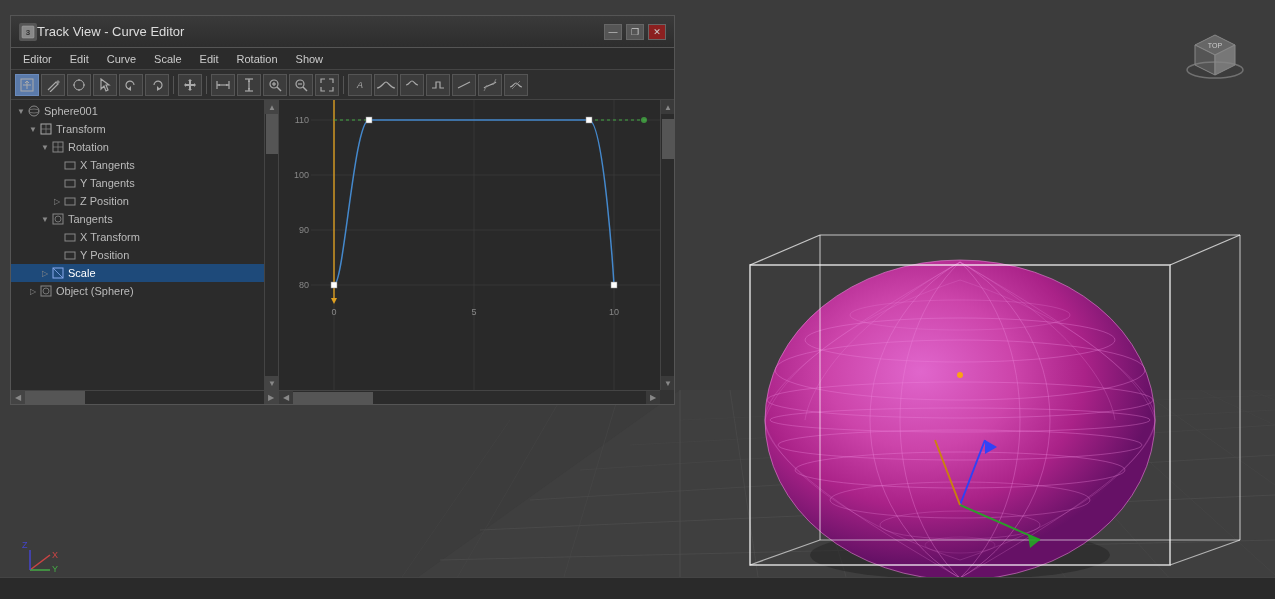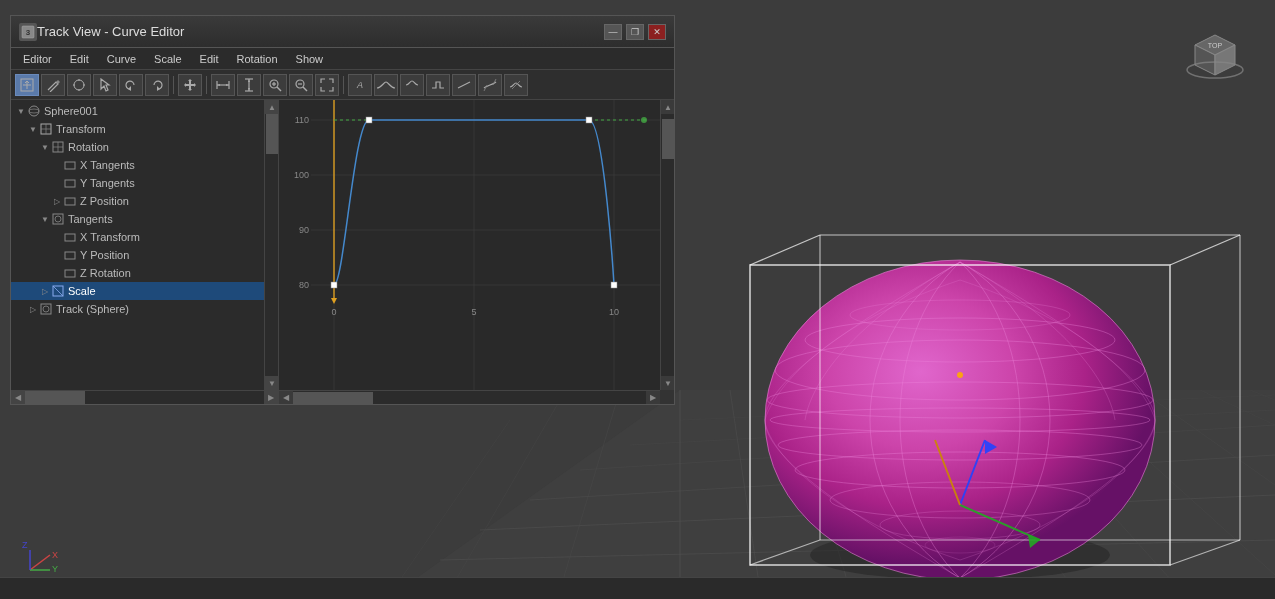--- a/index.html
+++ b/index.html
@@ -719,32 +719,20 @@
             <div class="indent"></div>
             <div class="expander">&nbsp;</div>
             <div class="item-icon">
               <svg width="12" height="12" viewBox="0 0 12 12">
                 <rect x="1" y="3" width="10" height="7" fill="none" stroke="#888" stroke-width="1"></rect>
               </svg>
             </div>
             <span>Y Position</span>
           </div>
 
-          <div class="tree-item">
-            <div class="indent"></div>
-            <div class="indent"></div>
-            <div class="indent"></div>
-            <div class="expander">&nbsp;</div>
-            <div class="item-icon">
-              <svg width="12" height="12" viewBox="0 0 12 12">
-                <rect x="1" y="3" width="10" height="7" fill="none" stroke="#888" stroke-width="1"></rect>
-              </svg>
-            </div>
-            <span>Z Rotation</span>
-          </div>
 
           <div class="tree-item selected">
             <div class="indent"></div>
             <div class="indent"></div>
             <div class="expander">▷</div>
             <div class="item-icon">
               <svg width="12" height="12" viewBox="0 0 12 12">
                 <rect x="1" y="1" width="10" height="10" fill="none" stroke="#88aaee" stroke-width="1"></rect>
                 <line x1="1" y1="1" x2="11" y2="11" stroke="#88aaee" stroke-width="0.8"></line>
               </svg>
@@ -754,21 +742,21 @@
 
           <div class="tree-item">
             <div class="indent"></div>
             <div class="expander">▷</div>
             <div class="item-icon">
               <svg width="12" height="12" viewBox="0 0 12 12">
                 <rect x="1" y="1" width="10" height="10" fill="none" stroke="#888" stroke-width="1"></rect>
                 <circle cx="6" cy="6" r="3" fill="none" stroke="#888" stroke-width="0.8"></circle>
               </svg>
             </div>
-            <span>Track (Sphere)</span>
+            <span>Object (Sphere)</span>
           </div>
         </div>
 
         <div class="tree-vscroll">
           <div class="scroll-arrow" style="font-size:8px;">▲</div>
           <div style="flex:1; background:#2b2b2b;">
             <div style="width:12px; height:40px; background:#555; margin:0 1px;"></div>
           </div>
           <div class="scroll-arrow" style="font-size:8px;">▼</div>
         </div>

